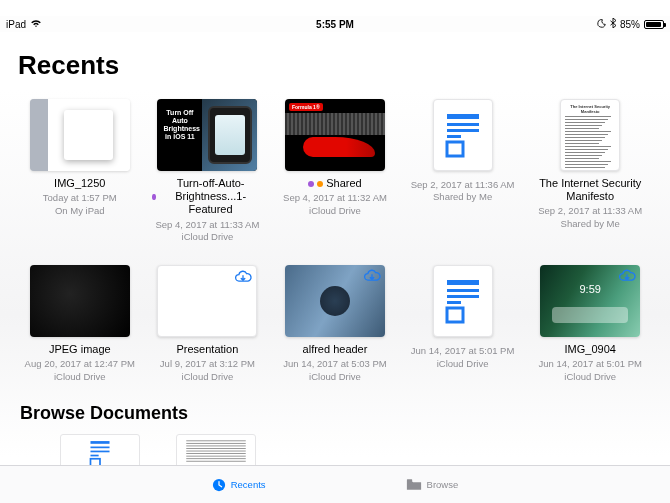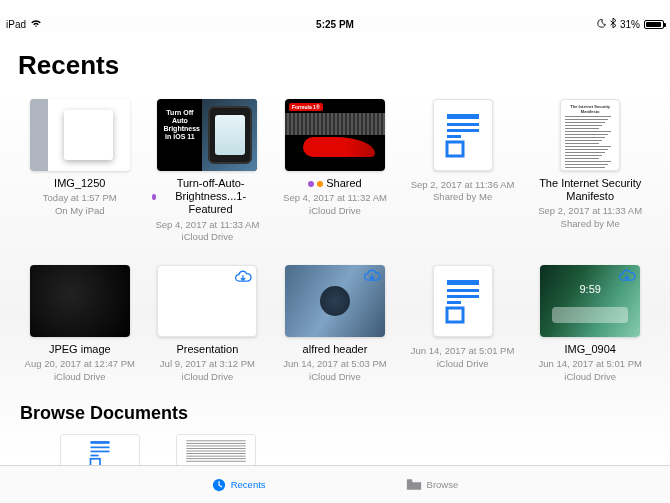--- a/index.html
+++ b/index.html
@@ -84,33 +84,33 @@
 
 <div class="status">
   <div class="left">
     <span>iPad</span>
     <span class="wifi">
       <svg width="12" height="9" viewBox="0 0 12 9">
           <path d="M6 8 L7 7 A1.4 1.4 0 0 0 5 7 Z M3.2 5.2 A4 4 0 0 1 8.8 5.2 L7.8 6.2 A2.6 2.6 0 0 0 4.2 6.2 Z M1.2 3.2 A6.8 6.8 0 0 1 10.8 3.2 L9.8 4.2 A5.4 5.4 0 0 0 2.2 4.2 Z" fill="#000"></path>
         </svg>
     </span>
   </div>
-  <div class="center">5:25 PM</div>
+  <div class="center">5:55 PM</div>
   <div class="right">
     <span class="moon">
       <svg width="9" height="9" viewBox="0 0 10 10">
           <path d="M6 0.8 A4.2 4.2 0 1 0 9.2 6 A3.4 3.4 0 0 1 6 0.8 Z" fill="none" stroke="#000" stroke-width="1"></path>
         </svg>
     </span>
     <span class="bt">
       <svg width="6" height="10" viewBox="0 0 6 10">
           <path d="M3 0 L3 10 L6 7.5 L0.5 2.8 M3 0 L6 2.5 L0.5 7.2" fill="none" stroke="#000" stroke-width="0.9"></path>
         </svg>
     </span>
-    <span>31%</span>
+    <span>85%</span>
     <span class="battery">
         <span class="fill"></span>
       </span>
   </div>
 </div>
 
 <div class="header">
   <div class="title">Recents</div>
 </div>
 

